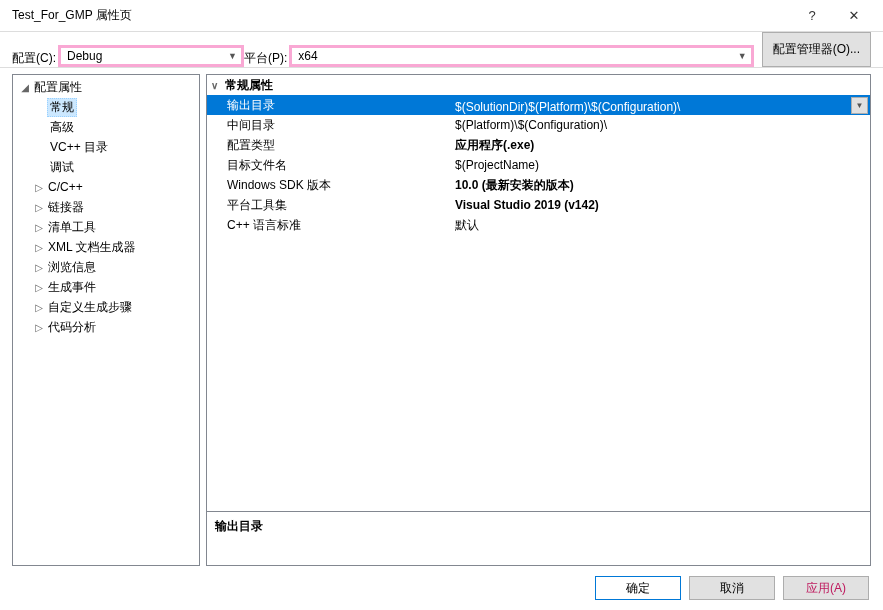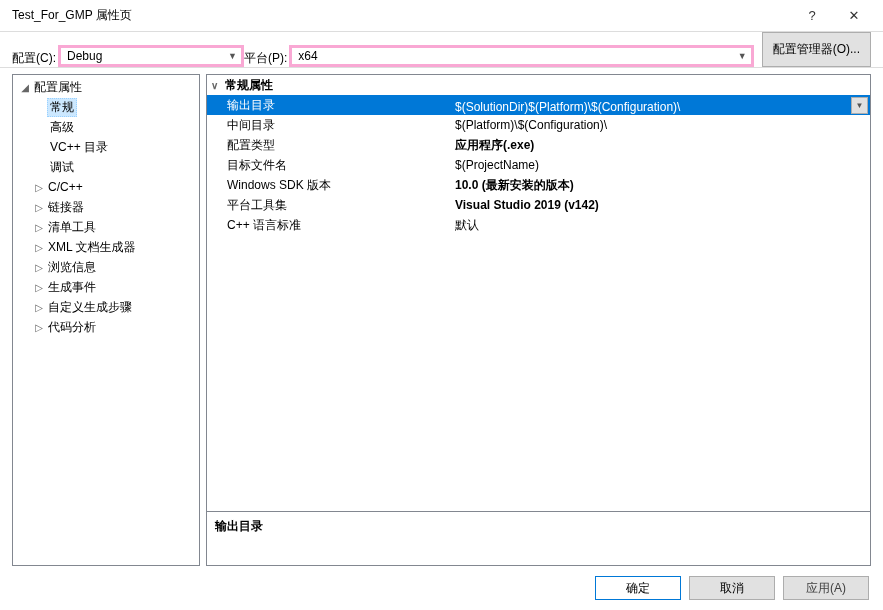--- a/index.html
+++ b/index.html
@@ -172,21 +172,21 @@
     border: 1px solid #adadad;
     background: #e1e1e1;
     width: 86px;
     height: 24px;
     display: flex;
     align-items: center;
     justify-content: center;
     font-size: 12px;
   }
   .btn.default { border: 1px solid #0078d7; background: #fff; }
-  .btn.disabled { color: #404040; text-align: right; }
+  .btn.disabled { color: #be185d; text-align: right; }
 </style>
 </head>
 <body>
 
 <div class="titlebar">
   <span class="title">Test_For_GMP 属性页</span>
   <div class="controls">
     <div class="ctrl">?</div>
     <div class="ctrl">✕</div>
   </div>

